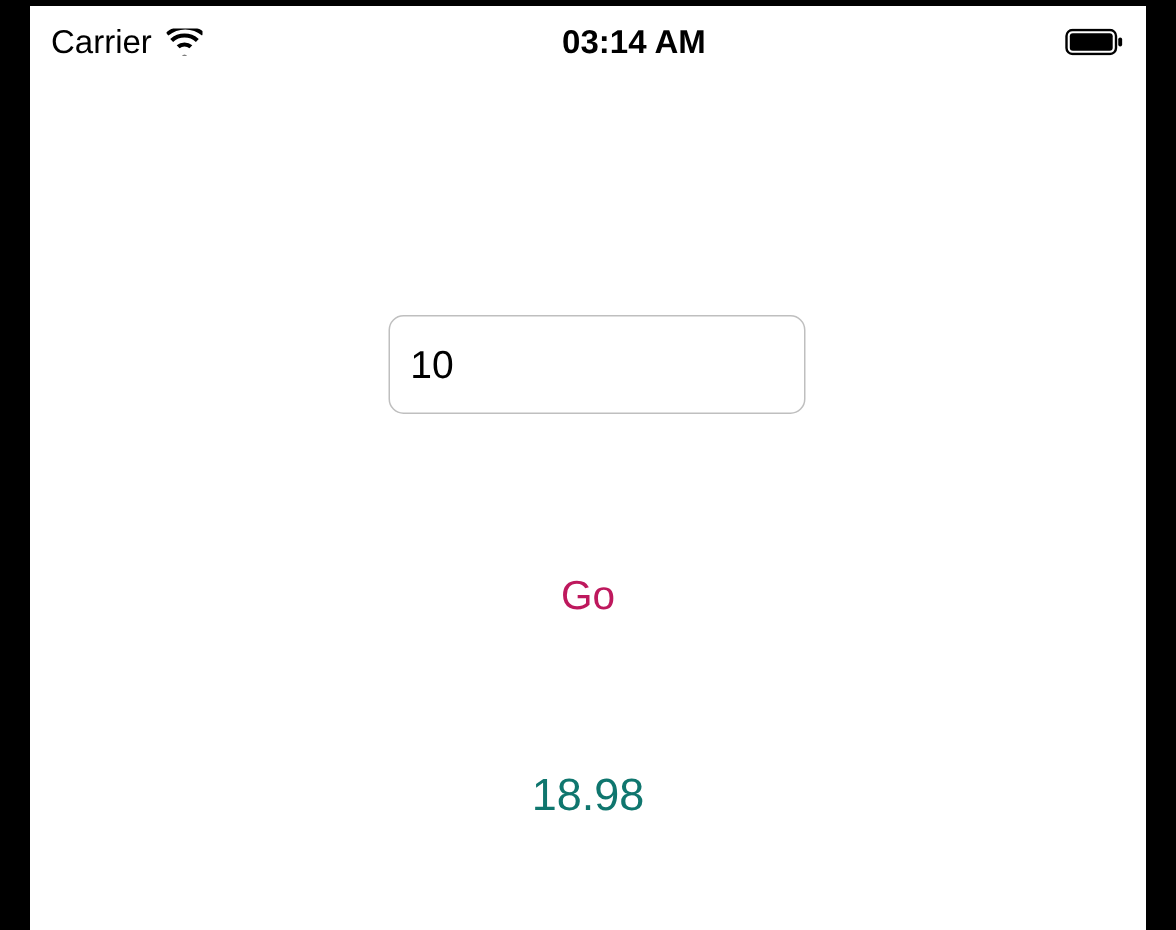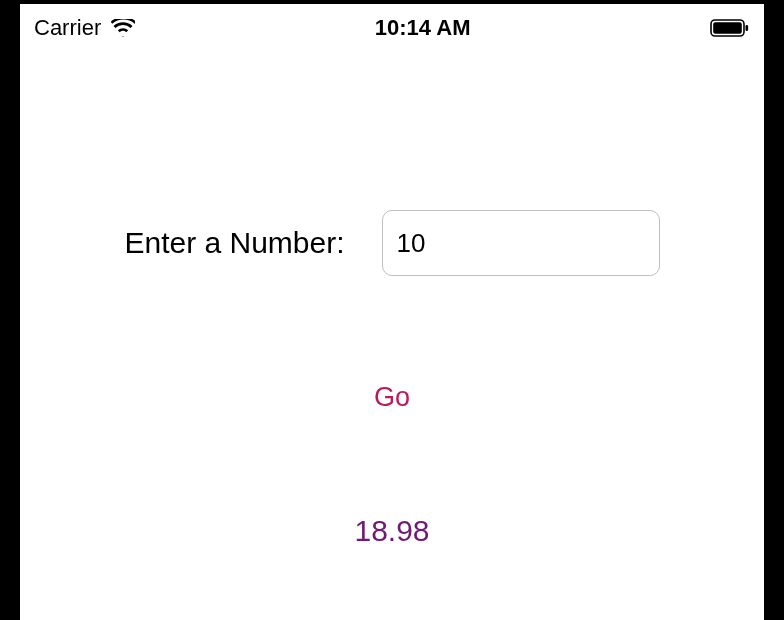--- a/index.html
+++ b/index.html
@@ -99,54 +99,53 @@
       font-family: inherit;
     }
     .result-label {
       position: absolute;
       left: 0;
       top: 462px;
       width: 100%;
       text-align: center;
       font-size: 30px;
       font-weight: 400;
-      color: #701a75;
+      color: #0f766e;
     }
   </style>
 </head>
 <body>
 
 <div class="device-frame">
 
   <div class="status-bar">
     <div class="status-left">
       <span class="carrier-label">Carrier</span>
       <span class="wifi-icon">
         <svg width="24" height="18" viewBox="0 0 24 18">
           <path d="M12 17.5 a2.2 2.2 0 1 0 0.001 0 Z" fill="#000"></path>
           <path d="M6.8 11.2 a8 8 0 0 1 10.4 0 l-1.9 2 a5.2 5.2 0 0 0 -6.6 0 Z" fill="#000"></path>
           <path d="M2.5 7 a14 14 0 0 1 19 0 l-1.9 2 a11.2 11.2 0 0 0 -15.2 0 Z" fill="#000"></path>
           <path d="M-1 2.8 a20 20 0 0 1 26 0 l-1.8 1.9 a17.4 17.4 0 0 0 -22.4 0 Z" fill="#000" transform="translate(0.5,0)"></path>
         </svg>
       </span>
     </div>
-    <div class="status-time">10:14 AM</div>
+    <div class="status-time">03:14 AM</div>
     <div class="battery-icon">
       <svg width="40" height="18" viewBox="0 0 40 18">
         <rect x="1" y="1" width="33" height="16" rx="4" ry="4" fill="none" stroke="#000" stroke-width="1.6"></rect>
         <rect x="3.2" y="3.2" width="28.6" height="11.6" rx="2" ry="2" fill="#000"></rect>
         <rect x="35.5" y="6" width="2.6" height="6" rx="1.3" ry="1.3" fill="#000"></rect>
       </svg>
     </div>
   </div>
 
   <div class="content">
 
     <div class="input-row">
-      <span class="input-label">Enter a Number:</span>
       <input type="text" class="text-field" id="numField" value="10" style="">
     </div>
 
     <button class="go-button">Go</button>
 
     <div class="result-label">18.98</div>
 
   </div>
 
 </div>

